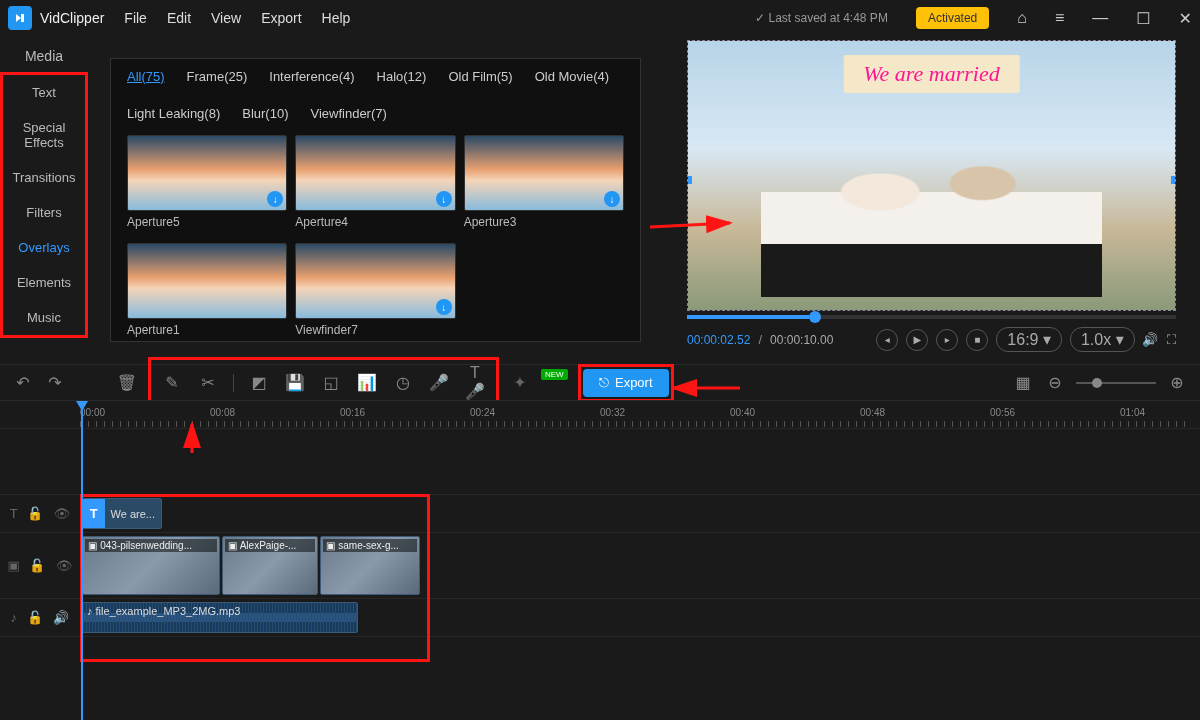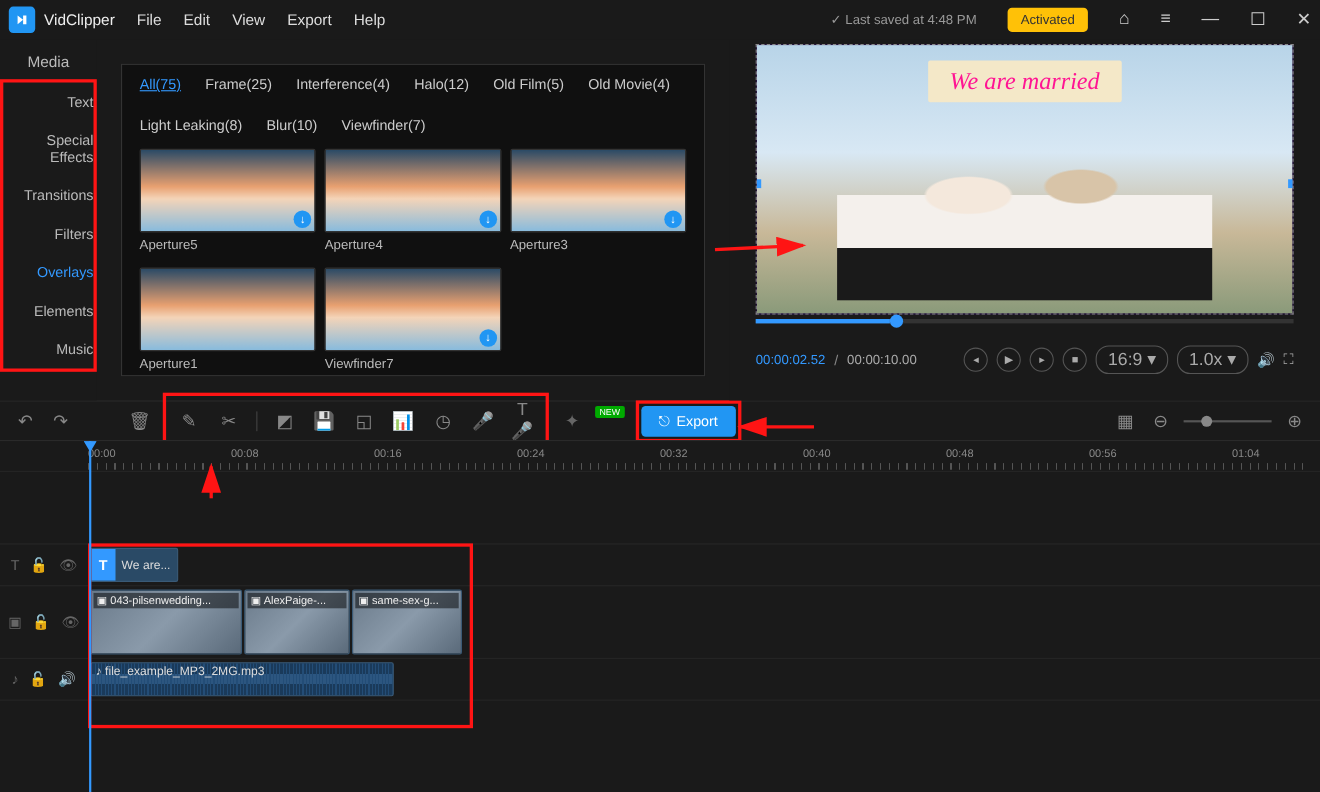--- a/index.html
+++ b/index.html
@@ -16,21 +16,21 @@
 .titlebar .activated { background:#ffc107; color:#333; padding:4px 12px; border-radius:4px; font-size:12px; font-weight:500; }
 .titlebar .winbtn { color:#ccc; cursor:pointer; font-size:16px; }
 
 
 .main { display:flex; height:328px; }
 
 
 .sidebar { width:88px; background:#1a1a1a; display:flex; flex-direction:column; }
 .sidebar .hdr { color:#bbb; text-align:center; padding:12px 0 8px; font-size:14px; }
 .sidebar .items { border:3px solid #ff1414; }
-.sidebar .item { color:#bbb; text-align:right; padding:10px 0; font-size:13px; cursor:pointer; }
+.sidebar .item { color:#bbb; text-align:center; padding:10px 0; font-size:13px; cursor:pointer; }
 .sidebar .item.active { color:#3399ff; }
 
 
 .gallery { flex:1; background:#101010; margin:22px; border:1px solid #333; max-width:590px; display:flex; flex-direction:column; }
 .gallery .tabs { display:flex; flex-wrap:wrap; gap:22px; padding:10px 16px 6px; }
 .gallery .tabs span { color:#ccc; font-size:13px; cursor:pointer; }
 .gallery .tabs span.active { color:#3399ff; text-decoration:underline; }
 .gallery .grid { display:grid; grid-template-columns:repeat(3,1fr); gap:6px 8px; padding:8px 16px; overflow:auto; flex:1; }
 .gallery .cell { }
 .gallery .thumb { width:100%; height:76px; background:linear-gradient(180deg,#2a4a66 0%,#e8a070 45%,#f4d4b8 60%,#88bbdd 100%); border:1px solid #333; position:relative; border-radius:2px; }
@@ -43,21 +43,21 @@
 .preview .canvas { flex:1; background:linear-gradient(135deg,#2a1a4a,#1a0a2a); border:1px dashed #888; margin:0 20px; position:relative; overflow:hidden; }
 .preview .canvas .photo { position:absolute; inset:0; background:linear-gradient(180deg,#b8d4e8 0%,#d8e8f4 40%,#c8b898 70%,#8a9a7a 100%); }
 .preview .canvas .couple { position:absolute; left:15%; top:30%; width:70%; height:65%; background:radial-gradient(ellipse at 35% 40%,#f4e8dc 0%,#f4e8dc 12%,transparent 13%),radial-gradient(ellipse at 65% 35%,#d8c4a8 0%,#d8c4a8 10%,transparent 11%),linear-gradient(180deg,transparent 0%,transparent 40%,#f4f0ec 40%,#f4f0ec 70%,#1a1a1a 60%); }
 .preview .canvas .banner { position:absolute; top:14px; left:50%; transform:translateX(-50%); background:#f4e8c8; padding:6px 20px; border-radius:2px; }
 .preview .canvas .banner span { color:#ff1493; font-family:serif; font-size:22px; font-style:italic; }
 .preview .canvas .h1 { position:absolute; left:-4px; top:50%; width:8px; height:8px; background:#3399ff; }
 .preview .canvas .h2 { position:absolute; right:-4px; top:50%; width:8px; height:8px; background:#3399ff; }
 .preview .scrub { height:4px; background:#333; margin:4px 20px 0; position:relative; }
 .preview .scrub .prog { position:absolute; left:0; width:25%; height:100%; background:#3399ff; }
 .preview .scrub .knob { position:absolute; left:25%; top:-4px; width:12px; height:12px; background:#3399ff; border-radius:50%; }
-.preview .controls { display:flex; align-items:center; padding:20px 20px; gap:8px; }
+.preview .controls { display:flex; align-items:center; padding:8px 20px; gap:8px; }
 .preview .time1 { color:#3399ff; font-size:12px; }
 .preview .time2 { color:#aaa; font-size:12px; }
 .preview .controls .spacer { flex:1; }
 .preview .cbtn { width:22px; height:22px; border:1px solid #555; border-radius:50%; display:flex; align-items:center; justify-content:center; color:#aaa; cursor:pointer; font-size:10px; }
 .preview .pill { border:1px solid #555; border-radius:12px; padding:2px 10px; color:#aaa; font-size:16px; cursor:pointer; }
 
 
 .toolbar { height:36px; background:#1a1a1a; display:flex; align-items:center; padding:0 12px; gap:10px; border-top:1px solid #2a2a2a; }
 .toolbar .tbn { color:#888; cursor:pointer; font-size:16px; width:22px; text-align:center; }
 .toolbar .group { border:3px solid #ff1414; display:flex; gap:14px; padding:4px 10px; align-items:center;}

